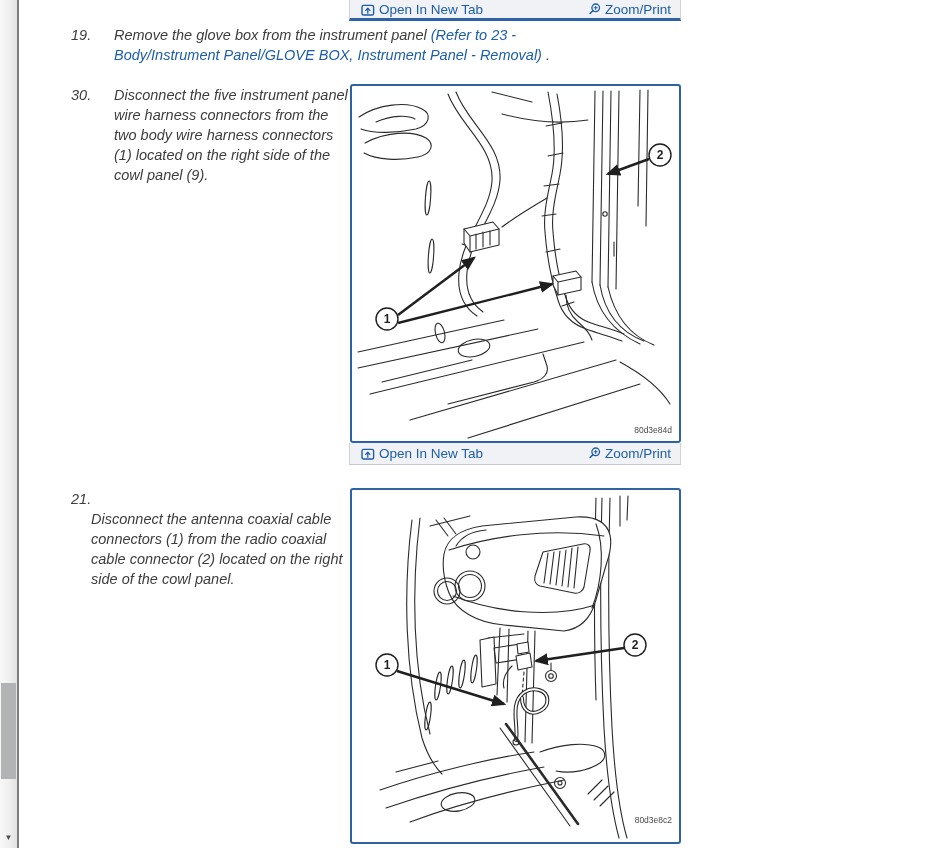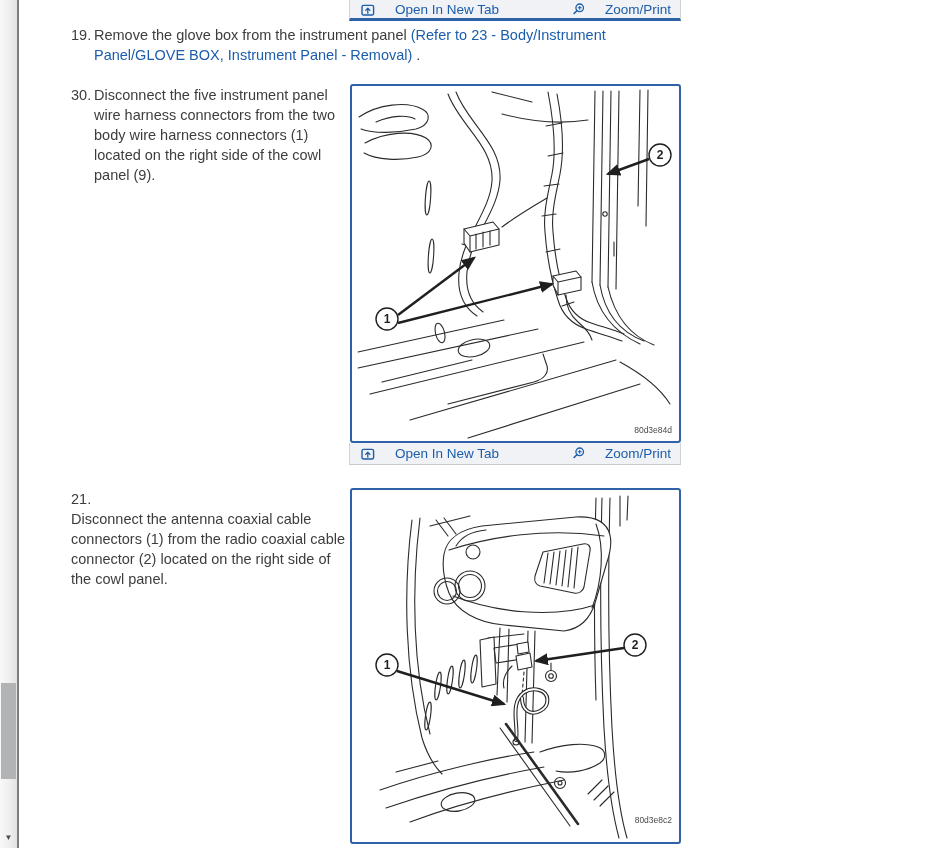--- a/index.html
+++ b/index.html
@@ -14,26 +14,26 @@
   .scroll-thumb{position:absolute;left:1px;top:683px;width:15px;height:96px;background:#b1b3b4;}
   .scroll-down{position:absolute;left:0;top:827px;width:17px;height:21px;
     color:#4d4d4d;font-size:8px;text-align:center;line-height:21px;cursor:pointer;}
   
   .link-bar{position:absolute;left:349px;width:332px;height:22px;background:#f0f2f5;
     border-left:1px solid #cfd2d6;border-right:1px solid #cfd2d6;
     display:flex;align-items:center;justify-content:space-between;
     padding:0 9px 0 11px;box-sizing:border-box;}
   #top-bar{top:0;height:21px;border-bottom:3px solid #2e61a5;}
   #fig1-bar{top:443px;border-bottom:1px solid #c6c9cd;}
-  .bar-link{display:flex;align-items:center;gap:20px;color:#1c5dac;font-size:13.5px;cursor:pointer;white-space:nowrap;}
+  .bar-link{display:flex;align-items:center;gap:4px;color:#1c5dac;font-size:13.5px;cursor:pointer;white-space:nowrap;}
   .bar-link svg{display:block;}
   
-  .step{position:absolute;display:flex;color:#3d3d3d;font-size:14.5px;line-height:20px;}
+  .step{position:absolute;display:flex;color:#3d3d3d;font-size:14.5px;line-height:20px;font-style:italic;}
   .step-num{width:23px;flex-shrink:0;}
-  .step-text{flex:1;}
+  .step-text{flex:1;margin-left:20px;}
   #step19{left:71px;top:25px;width:552px;}
   #step20{left:71px;top:85px;width:281px;}
   #step21{left:71px;top:489px;width:281px;flex-direction:column;}
   .ref-link{color:#1c5dac;cursor:pointer;}
   
   .figure{position:absolute;left:350px;width:331px;background:#fff;
     border:2px solid #2e61a5;border-radius:3px;box-sizing:border-box;overflow:hidden;}
   #figure1{top:84px;height:359px;}
   #figure2{top:488px;height:356px;}
   .figure svg{display:block;}

